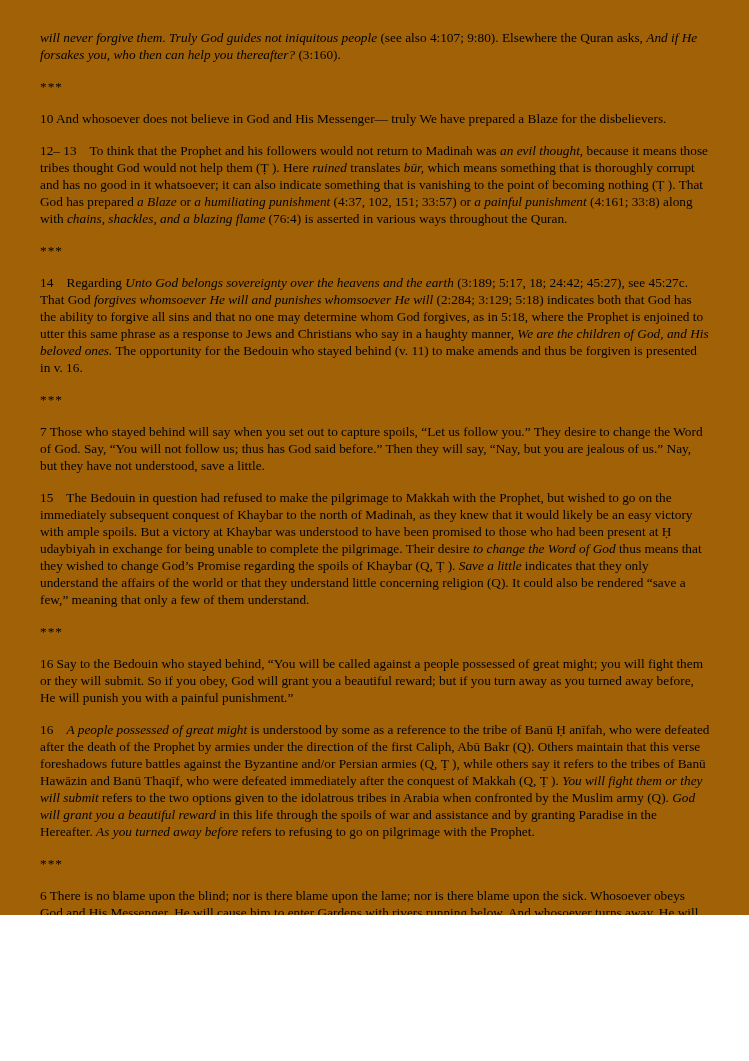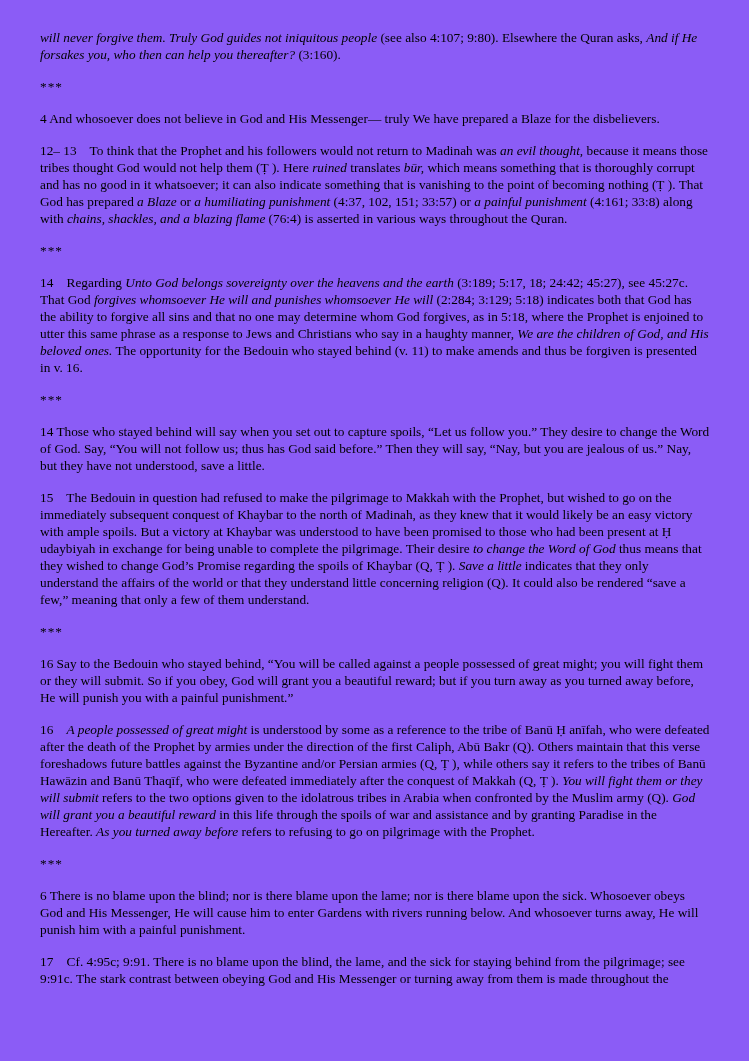--- a/index.html
+++ b/index.html
@@ -2,24 +2,24 @@
 <html><head>
 <meta charset="utf-8">
 <style>
   html, body {
     margin: 0;
     padding: 0;
     background: #ffffff;
   }
   .page {
     width: 749px;
-    height: 1061px;
+    height: 915px;
     box-sizing: border-box;
     padding: 29px 39px 0 40px;
-    background: #8b5cf6;
+    background: #a16207;
     color: #000000;
     font-family: "Liberation Serif", "DejaVu Serif", serif;
     font-size: 13.3px;
     line-height: 17px;
     overflow: hidden;
   }
   .paragraph, .separator {
     margin: 0 0 15px 0;
     white-space: pre-wrap;
     text-align: left;
@@ -34,26 +34,26 @@
     white-space: pre-wrap;
   }
 </style>
 </head>
 <body>
 
 <main class="page">
   <article>
       <p class="paragraph"><em>will never forgive them. Truly God guides not iniquitous people</em><span> (see also 4:107; 9:80). Elsewhere the Quran asks, </span><em>And if He forsakes you, who then can help you thereafter?</em><span> (3:160).</span></p>
       <p class="separator">***</p>
-      <p class="paragraph"><span>4 And whosoever does not believe in God and His Messenger— truly We have prepared a Blaze for the disbelievers.</span></p>
+      <p class="paragraph"><span>10 And whosoever does not believe in God and His Messenger— truly We have prepared a Blaze for the disbelievers.</span></p>
       <p class="paragraph"><span>12– 13    To think that the Prophet and his followers would not return to Madinah was </span><em>an evil thought,</em><span> because it means those tribes thought God would not help them (Ṭ ). Here </span><em>ruined</em><span> translates </span><em>būr,</em><span> which means something that is thoroughly corrupt and has no good in it whatsoever; it can also indicate something that is vanishing to the point of becoming nothing (Ṭ ). That God has prepared </span><em>a Blaze</em><span> or </span><em>a humiliating punishment</em><span> (4:37, 102, 151; 33:57) or </span><em>a painful punishment</em><span> (4:161; 33:8) along with </span><em>chains, shackles, and a blazing flame</em><span> (76:4) is asserted in various ways throughout the Quran.</span></p>
       <p class="separator">***</p>
       <p class="paragraph"><span>14    Regarding </span><em>Unto God belongs sovereignty over the heavens and the earth</em><span> (3:189; 5:17, 18; 24:42; 45:27), see 45:27c. That God </span><em>forgives whomsoever He will and punishes whomsoever He will</em><span> (2:284; 3:129; 5:18) indicates both that God has the ability to forgive all sins and that no one may determine whom God forgives, as in 5:18, where the Prophet is enjoined to utter this same phrase as a response to Jews and Christians who say in a haughty manner, </span><em>We are the children of God, and His beloved ones.</em><span> The opportunity for the Bedouin who stayed behind (v. 11) to make amends and thus be forgiven is presented in v. 16.</span></p>
       <p class="separator">***</p>
-      <p class="paragraph"><span>14 Those who stayed behind will say when you set out to capture spoils, “Let us follow you.” They desire to change the Word of God. Say, “You will not follow us; thus has God said before.” Then they will say, “Nay, but you are jealous of us.” Nay, but they have not understood, save a little.</span></p>
+      <p class="paragraph"><span>7 Those who stayed behind will say when you set out to capture spoils, “Let us follow you.” They desire to change the Word of God. Say, “You will not follow us; thus has God said before.” Then they will say, “Nay, but you are jealous of us.” Nay, but they have not understood, save a little.</span></p>
       <p class="paragraph"><span>15    The Bedouin in question had refused to make the pilgrimage to Makkah with the Prophet, but wished to go on the immediately subsequent conquest of Khaybar to the north of Madinah, as they knew that it would likely be an easy victory with ample spoils. But a victory at Khaybar was understood to have been promised to those who had been present at Ḥ udaybiyah in exchange for being unable to complete the pilgrimage. Their desire </span><em>to change the Word of God</em><span> thus means that they wished to change God’s Promise regarding the spoils of Khaybar (Q, Ṭ ). </span><em>Save a little</em><span> indicates that they only understand the affairs of the world or that they understand little concerning religion (Q). It could also be rendered “save a few,” meaning that only a few of them understand.</span></p>
       <p class="separator">***</p>
       <p class="paragraph"><span>16 Say to the Bedouin who stayed behind, “You will be called against a people possessed of great might; you will fight them or they will submit. So if you obey, God will grant you a beautiful reward; but if you turn away as you turned away before, He will punish you with a painful punishment.”</span></p>
       <p class="paragraph"><span>16    </span><em>A people possessed of great might</em><span> is understood by some as a reference to the tribe of Banū Ḥ anīfah, who were defeated after the death of the Prophet by armies under the direction of the first Caliph, Abū Bakr (Q). Others maintain that this verse foreshadows future battles against the Byzantine and/or Persian armies (Q, Ṭ ), while others say it refers to the tribes of Banū Hawāzin and Banū Thaqīf, who were defeated immediately after the conquest of Makkah (Q, Ṭ ). </span><em>You will fight them or they will submit</em><span> refers to the two options given to the idolatrous tribes in Arabia when confronted by the Muslim army (Q). </span><em>God will grant you a beautiful reward</em><span> in this life through the spoils of war and assistance and by granting Paradise in the Hereafter. </span><em>As you turned away before</em><span> refers to refusing to go on pilgrimage with the Prophet.</span></p>
       <p class="separator">***</p>
       <p class="paragraph"><span>6 There is no blame upon the blind; nor is there blame upon the lame; nor is there blame upon the sick. Whosoever obeys God and His Messenger, He will cause him to enter Gardens with rivers running below. And whosoever turns away, He will punish him with a painful punishment.</span></p>
       <p class="paragraph"><span>17    Cf. 4:95c; 9:91. There is no blame upon the blind, the lame, and the sick for staying behind from the pilgrimage; see 9:91c. The stark contrast between obeying God and His Messenger or turning away from them is made throughout the</span></p>
     </article>
 </main>
 

